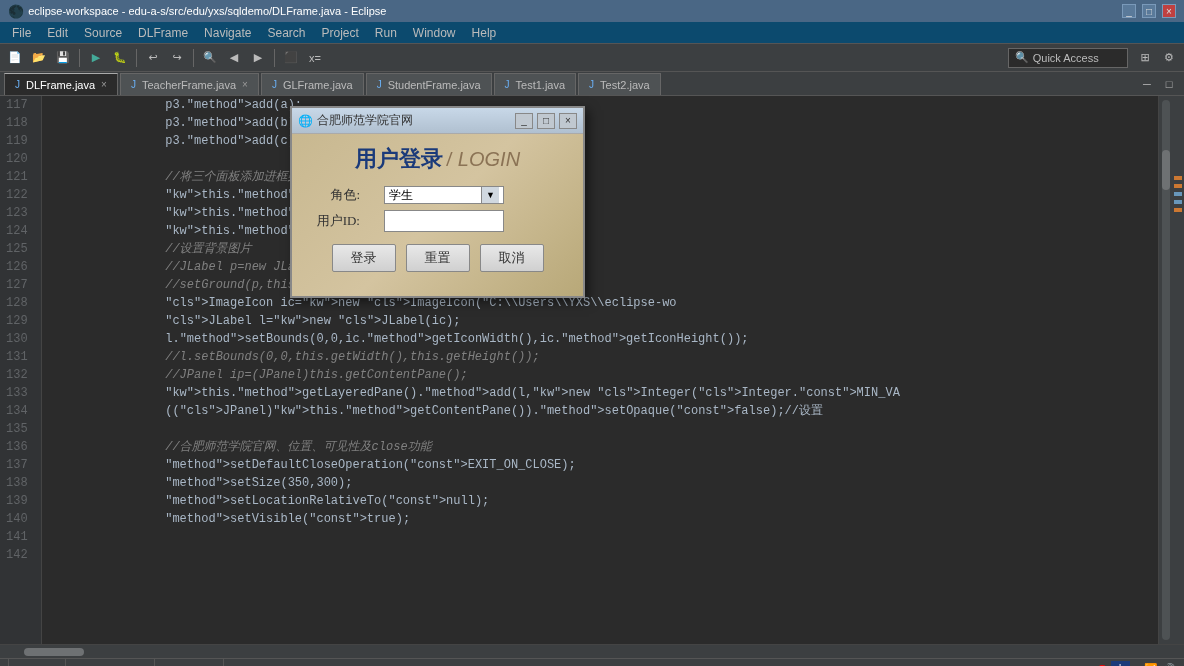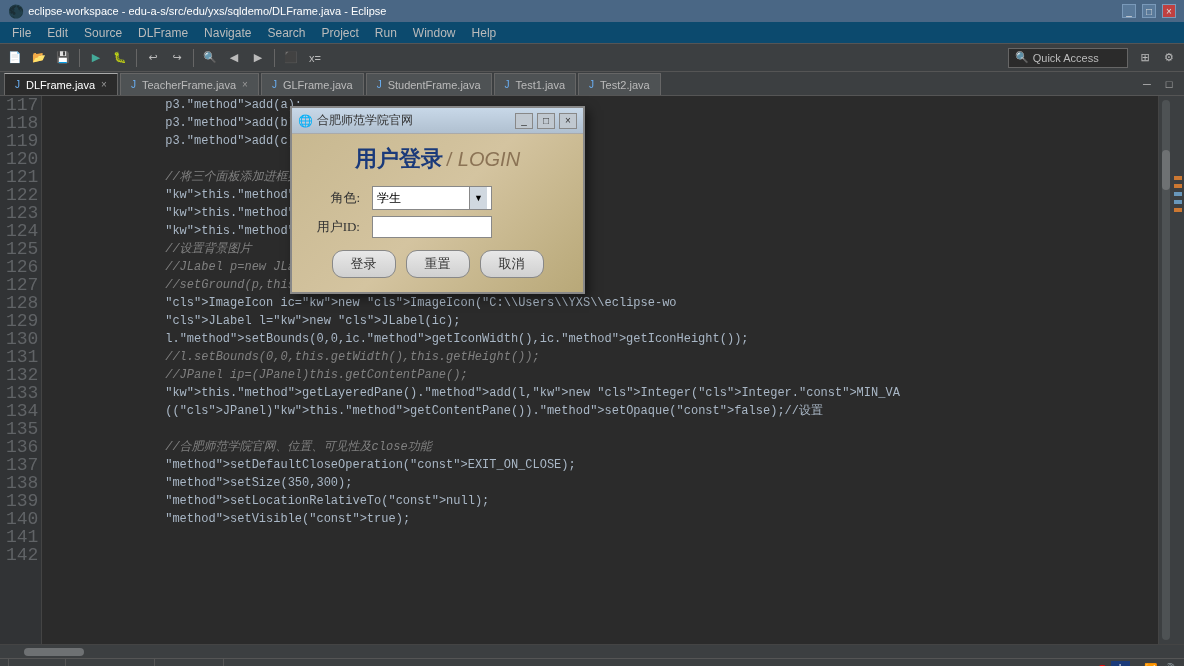--- a/index.html
+++ b/index.html
@@ -132,21 +132,21 @@
     }
 
     
     .line-numbers {
       background: #313335;
       width: 42px;
       min-width: 42px;
       padding: 0 6px;
       color: #606366;
       font-family: 'Courier New', monospace;
-      font-size: 18px;
+      font-size: 12px;
       line-height: 18px;
       overflow: hidden;
       border-right: 1px solid #444;
       user-select: none;
     }
 
     
     .code-area {
       flex: 1;
       background: #2b2b2b;
@@ -259,21 +259,21 @@
       width: 18px; height: 16px;
       background: #c0c8d0;
       border: 1px solid #888;
       display: flex; align-items: center; justify-content: center;
       font-size: 10px;
       cursor: pointer;
       color: #333;
     }
     .dialog-content {
       background: linear-gradient(135deg, #c8b890 0%, #d4c4a0 50%, #b8a878 100%);
-      padding: 10px 16px 14px;
+      padding: 10px 16px 24px;
     }
     .dialog-header {
       text-align: center;
       margin-bottom: 12px;
     }
     .dialog-header-text {
       font-size: 22px;
       color: #1a3a7a;
       font-weight: bold;
       font-family: 'SimSun', serif;
@@ -284,41 +284,41 @@
       font-style: italic;
     }
     .dialog-form {
       display: flex;
       flex-direction: column;
       gap: 6px;
     }
     .form-row {
       display: flex;
       align-items: center;
-      gap: 12px;
+      gap: 24px;
     }
     .form-label {
       color: #333;
       font-size: 13px;
       width: 52px;
       text-align: right;
       font-family: 'SimSun', serif;
     }
     .form-input {
       background: white;
       border: 1px solid #888;
       height: 22px;
       width: 120px;
       font-size: 12px;
       padding: 0 4px;
     }
     .form-dropdown {
       background: white;
       border: 1px solid #888;
-      height: 24px;
+      height: 18px;
       width: 120px;
       display: flex;
       align-items: center;
       justify-content: space-between;
       padding: 0 4px;
       font-size: 12px;
     }
     .form-dropdown-arrow {
       background: #d0d8e0;
       border-left: 1px solid #888;
@@ -336,21 +336,21 @@
       margin-top: 12px;
     }
     .dialog-action-btn {
       background: linear-gradient(to bottom, #e8e8e8, #d0d0d0);
       border: 1px solid #888;
       padding: 4px 18px;
       font-size: 13px;
       font-family: 'SimSun', serif;
       cursor: pointer;
       color: #333;
-      border-radius: 11px;
+      border-radius: 2px;
     }
 
     
     .editor-hscroll {
       height: 14px;
       background: #3c3f41;
       border-top: 1px solid #444;
       display: flex;
       align-items: center;
       padding: 0 4px;

